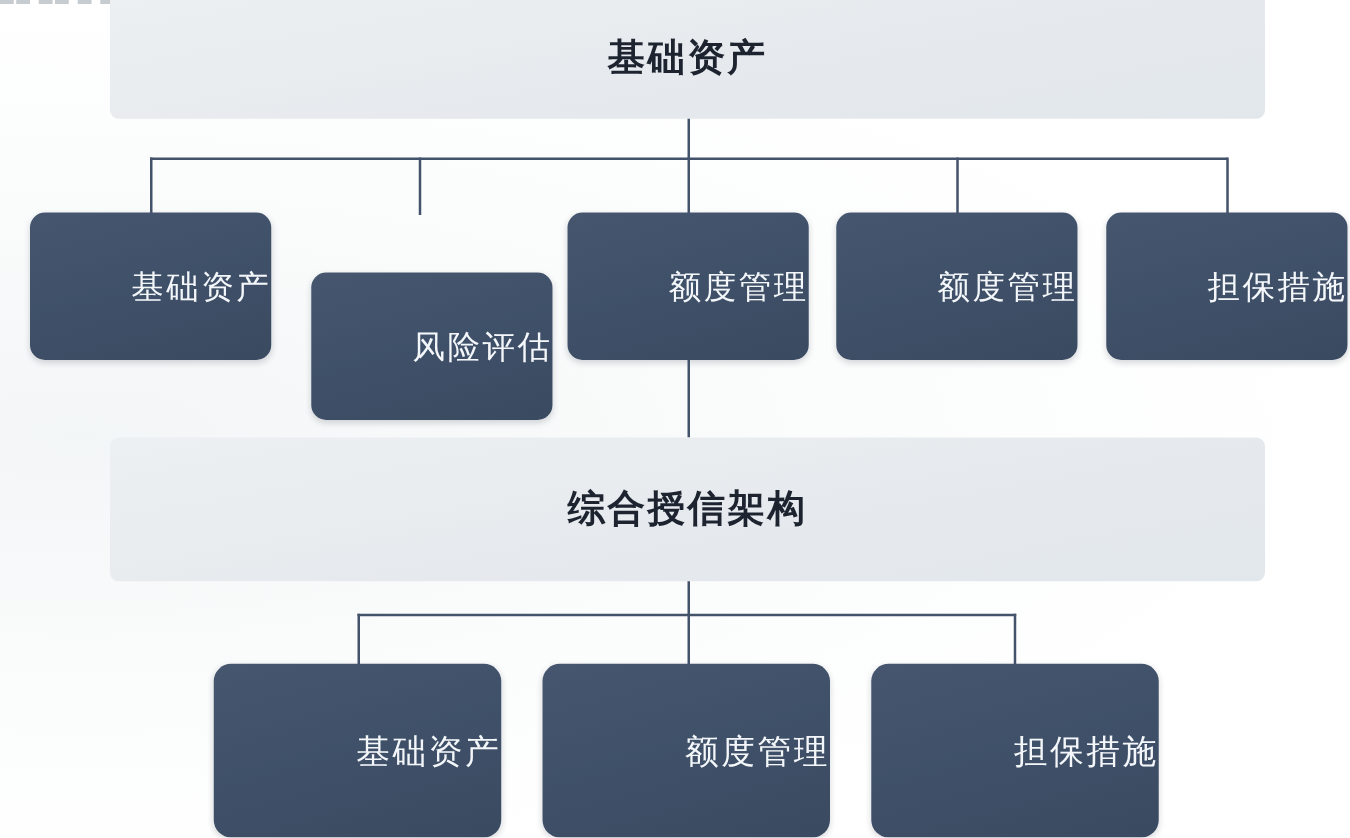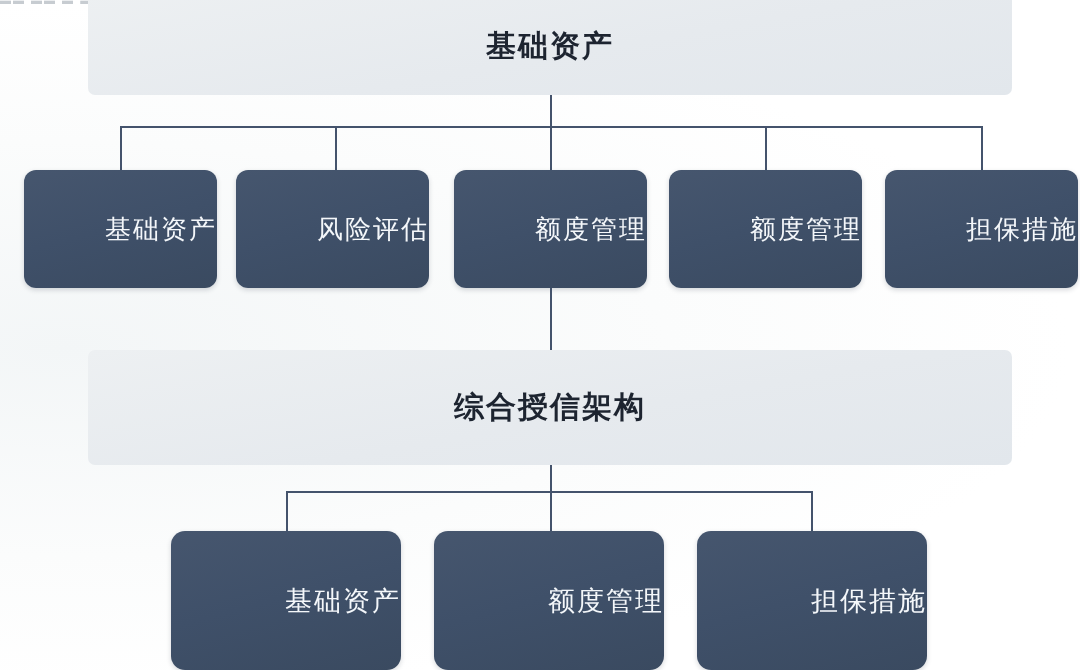--- a/index.html
+++ b/index.html
@@ -118,21 +118,21 @@
 
   <div class="line v" style="left:120px; top:126px; height:46px;"></div>
   <div class="line v" style="left:335px; top:126px; height:46px;"></div>
   <div class="line v" style="left:550px; top:126px; height:46px;"></div>
   <div class="line v" style="left:765px; top:126px; height:46px;"></div>
   <div class="line v" style="left:981px; top:126px; height:46px;"></div>
 
   <div class="node row1" style="left:24px;">
     <span class="node-label">基础资产</span>
   </div>
-  <div class="node row1" style="left:236px;">
+  <div class="node row1" style="left:249px;margin-top:48px;">
     <span class="node-label">风险评估</span>
   </div>
   <div class="node row1" style="left:454px;">
     <span class="node-label">额度管理</span>
   </div>
   <div class="node row1" style="left:669px;">
     <span class="node-label">额度管理</span>
   </div>
   <div class="node row1" style="left:885px;">
     <span class="node-label">担保措施</span>

